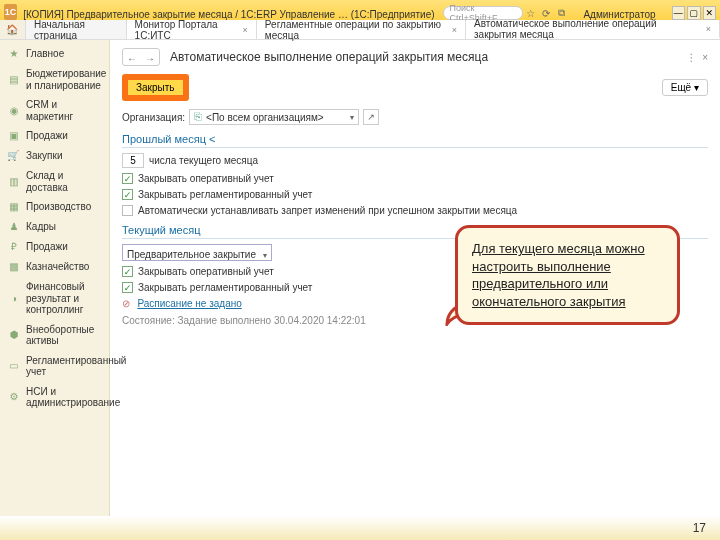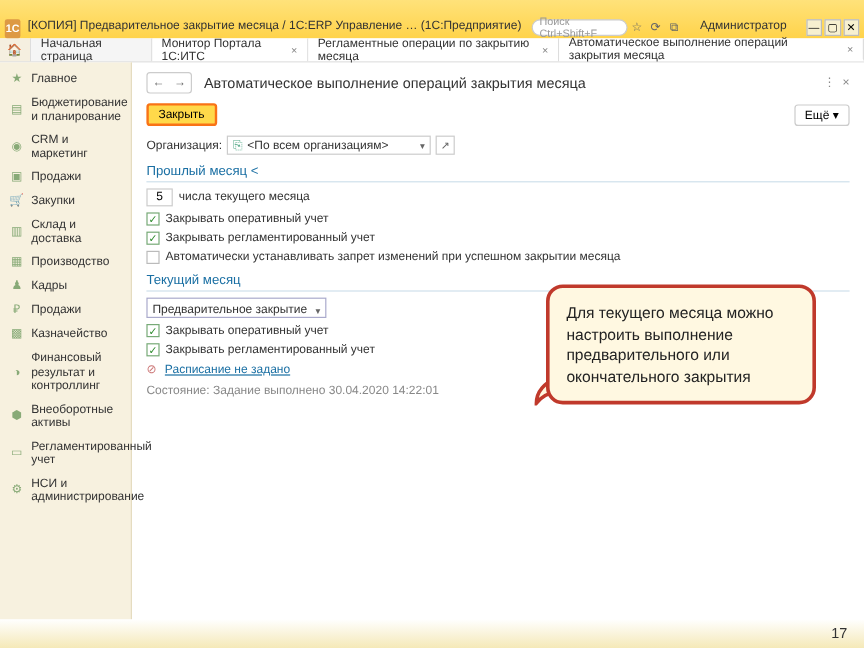--- a/index.html
+++ b/index.html
@@ -1,17 +1,17 @@
 <!DOCTYPE html>
 <html><head>
 <meta charset="utf-8">
 <style>
   * { box-sizing: border-box; margin: 0; padding: 0; }
   body { font-family: Arial, sans-serif; font-size: 10px; background: #fff; width: 720px; height: 540px; overflow: hidden; position: relative; }
-  .titlebar { height: 20px; background: linear-gradient(#ffe27a,#ffd34a); display: flex; align-items: flex-start; padding: 16px 4px; font-size: 10px; }
+  .titlebar { height: 20px; background: linear-gradient(#ffe27a,#ffd34a); display: flex; align-items: flex-end; padding: 0 4px; font-size: 10px; }
   .titlebar .logo { width: 16px; height: 16px; background:#d94; color:#fff; font-weight:bold; display:flex; align-items:center; justify-content:center; font-size:9px; border-radius:2px; }
   .titlebar .ttl { margin-left: 6px; color:#333; flex:0 0 auto; }
   .titlebar .search { margin-left: 8px; background:#fff; border:1px solid #ccc; border-radius:8px; height:14px; width:95px; font-size:9px; color:#999; padding:0 6px; display:flex; align-items:center; }
   .titlebar .spacer { flex:1; }
   .titlebar .icn { width:14px; height:14px; margin:0 2px; display:flex; align-items:center; justify-content:center; color:#666; font-size:10px; }
   .titlebar .user { font-size:10px; color:#333; margin:0 14px; }
   .titlebar .winbtn { width:16px; height:14px; border:1px solid #bbb; margin-left:2px; display:flex; align-items:center; justify-content:center; font-size:9px; background:#f7f0d0; }
   .tabs { height: 20px; display:flex; align-items:stretch; border-bottom:1px solid #ddd; }
   .tabs .tab { padding:3px 8px; font-size:10px; color:#333; border-right:1px solid #ddd; display:flex; align-items:center; gap:4px; background:#fff; }
   .tabs .tab.home { width:26px; justify-content:center; background:#f5efe0; }
@@ -24,37 +24,37 @@
   .sidebar .item .sic { width:12px; height:12px; flex:0 0 12px; display:flex; align-items:center; justify-content:center; color:#8a7; font-size:10px; }
   .main { flex:1; padding:6px 12px; position:relative; }
   .toolbar { display:flex; align-items:center; gap:6px; height:22px; }
   .navbtns { display:flex; border:1px solid #ccc; border-radius:3px; }
   .navbtns span { width:18px; height:16px; display:flex; align-items:center; justify-content:center; color:#666; }
   .pgtitle { font-size:12px; color:#333; margin-left:4px; }
   .toolbar .rt { margin-left:auto; display:flex; gap:6px; align-items:center; }
   .kebab { color:#888; }
   .close-main { color:#888; }
   .row2 { margin-top:6px; display:flex; align-items:center; gap:8px; }
-  .btn-close { background:#ffd94a; border:2px solid #f97316; padding:2px 8px; font-size:10px; border-radius:3px; }
+  .btn-close { background:#ffd94a; border:6px solid #f97316; padding:2px 8px; font-size:10px; border-radius:3px; }
   .btn-more { margin-left:auto; border:1px solid #ccc; background:#fff; padding:2px 8px; font-size:10px; border-radius:3px; }
   .orgrow { margin-top:8px; display:flex; align-items:center; gap:4px; font-size:10px; color:#333; }
   .orgbox { border:1px solid #ccc; display:flex; align-items:center; padding:1px 4px; gap:4px; width:170px; height:16px; }
   .orgbox .oic { color:#5a8; font-size:10px; }
   .orgbox .drop { margin-left:auto; color:#666; font-size:8px; }
   .smbtn { border:1px solid #ccc; width:16px; height:16px; display:flex; align-items:center; justify-content:center; color:#666; font-size:9px; }
   .sect { color:#1a6fa3; font-size:11px; margin-top:8px; border-bottom:1px solid #cfe0ec; padding-bottom:2px; }
   .line { margin-top:5px; display:flex; align-items:center; gap:5px; font-size:10px; color:#333; }
   .numbox { width:22px; height:15px; border:1px solid #ccc; text-align:center; font-size:10px; }
   .chk { width:11px; height:11px; border:1px solid #7a7; display:flex; align-items:center; justify-content:center; color:#2a8a2a; font-size:9px; }
   .chk.empty { color:transparent; border-color:#bbb; }
   .selbox { border:1px solid #aac; height:17px; width:150px; padding:0 4px; font-size:10px; display:flex; align-items:flex-end; justify-content:space-between; color:#333; }
   .link { color:#1a6fa3; text-decoration:underline; }
   .linkicon { color:#c77; font-size:10px; margin-right:2px; }
   .status { color:#888; font-size:10px; margin-top:6px; }
-  .callout { position:absolute; left:345px; top:185px; width:225px; background:#fff8e1; border:3px solid #c0392b; border-radius:14px; padding:12px 14px; font-size:13px; line-height:1.35; color:#222; }
+  .callout { position:absolute; left:345px; top:185px; width:225px; background:#fff8e1; border:3px solid #c0392b; border-radius:14px; padding:12px 14px; font-size:13px; line-height:1.35; color:#222;text-decoration:underline; }
   .callout-tail { position:absolute; left:335px; top:260px; width:20px; height:26px; }
   .footer { position:absolute; bottom:0; left:0; right:0; height:24px; background:linear-gradient(#fff,#f5e9b8); display:flex; align-items:center; justify-content:flex-end; padding:0 14px; font-size:12px; color:#333; }
 </style>
 </head>
 <body>
 
 <div class="titlebar">
   <div class="logo">1C</div>
   <div class="ttl">[КОПИЯ] Предварительное закрытие месяца / 1С:ERP Управление …   (1С:Предприятие)</div>
   <div class="search">Поиск Ctrl+Shift+F</div>

